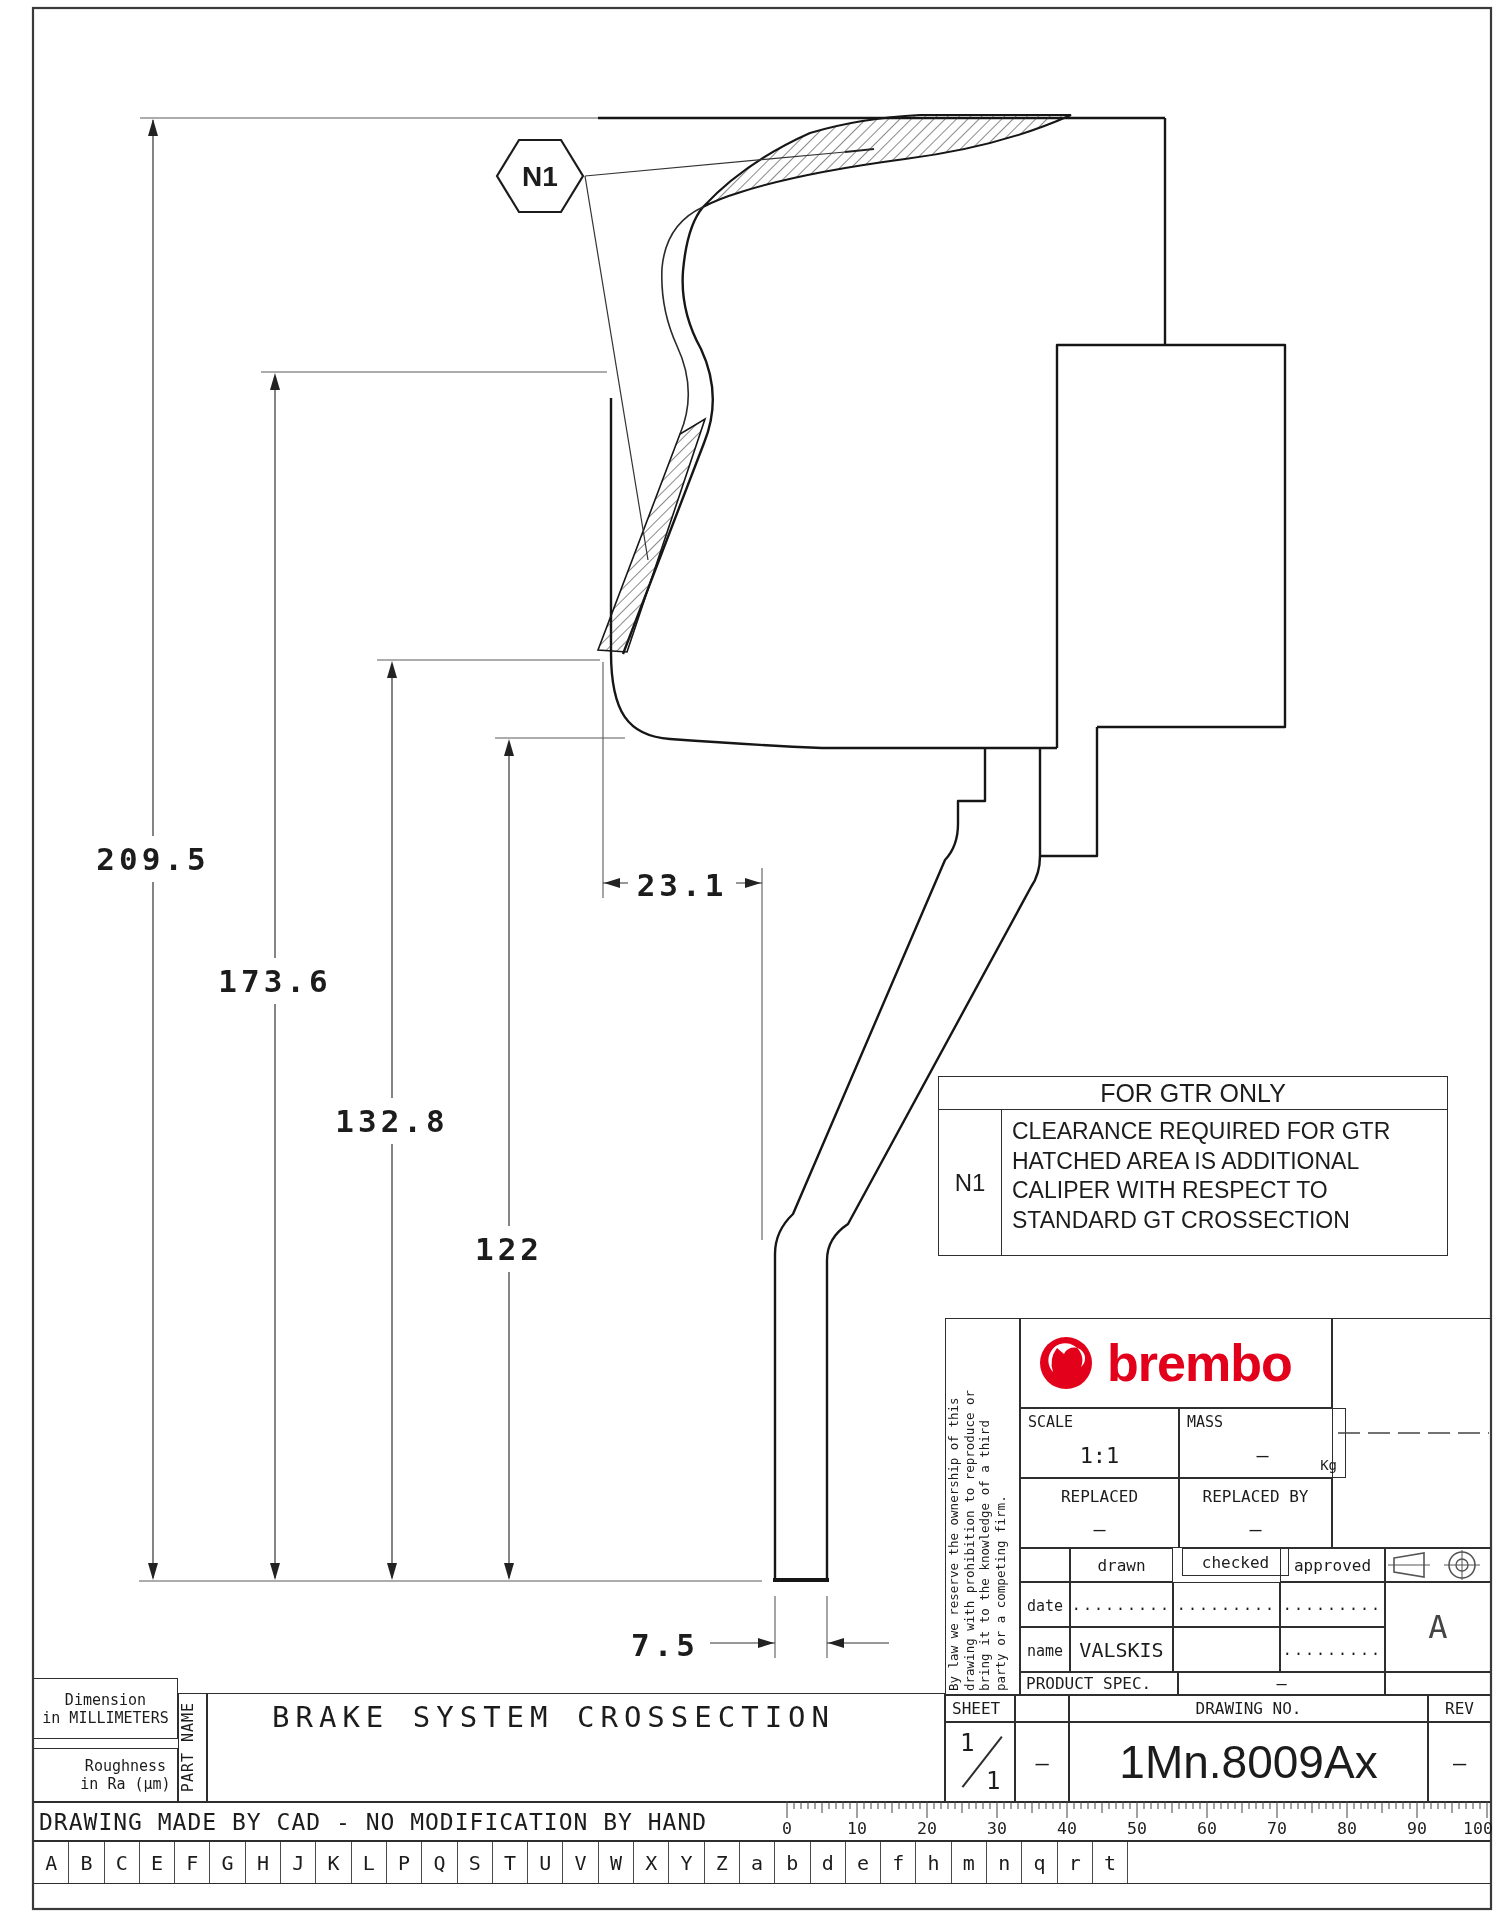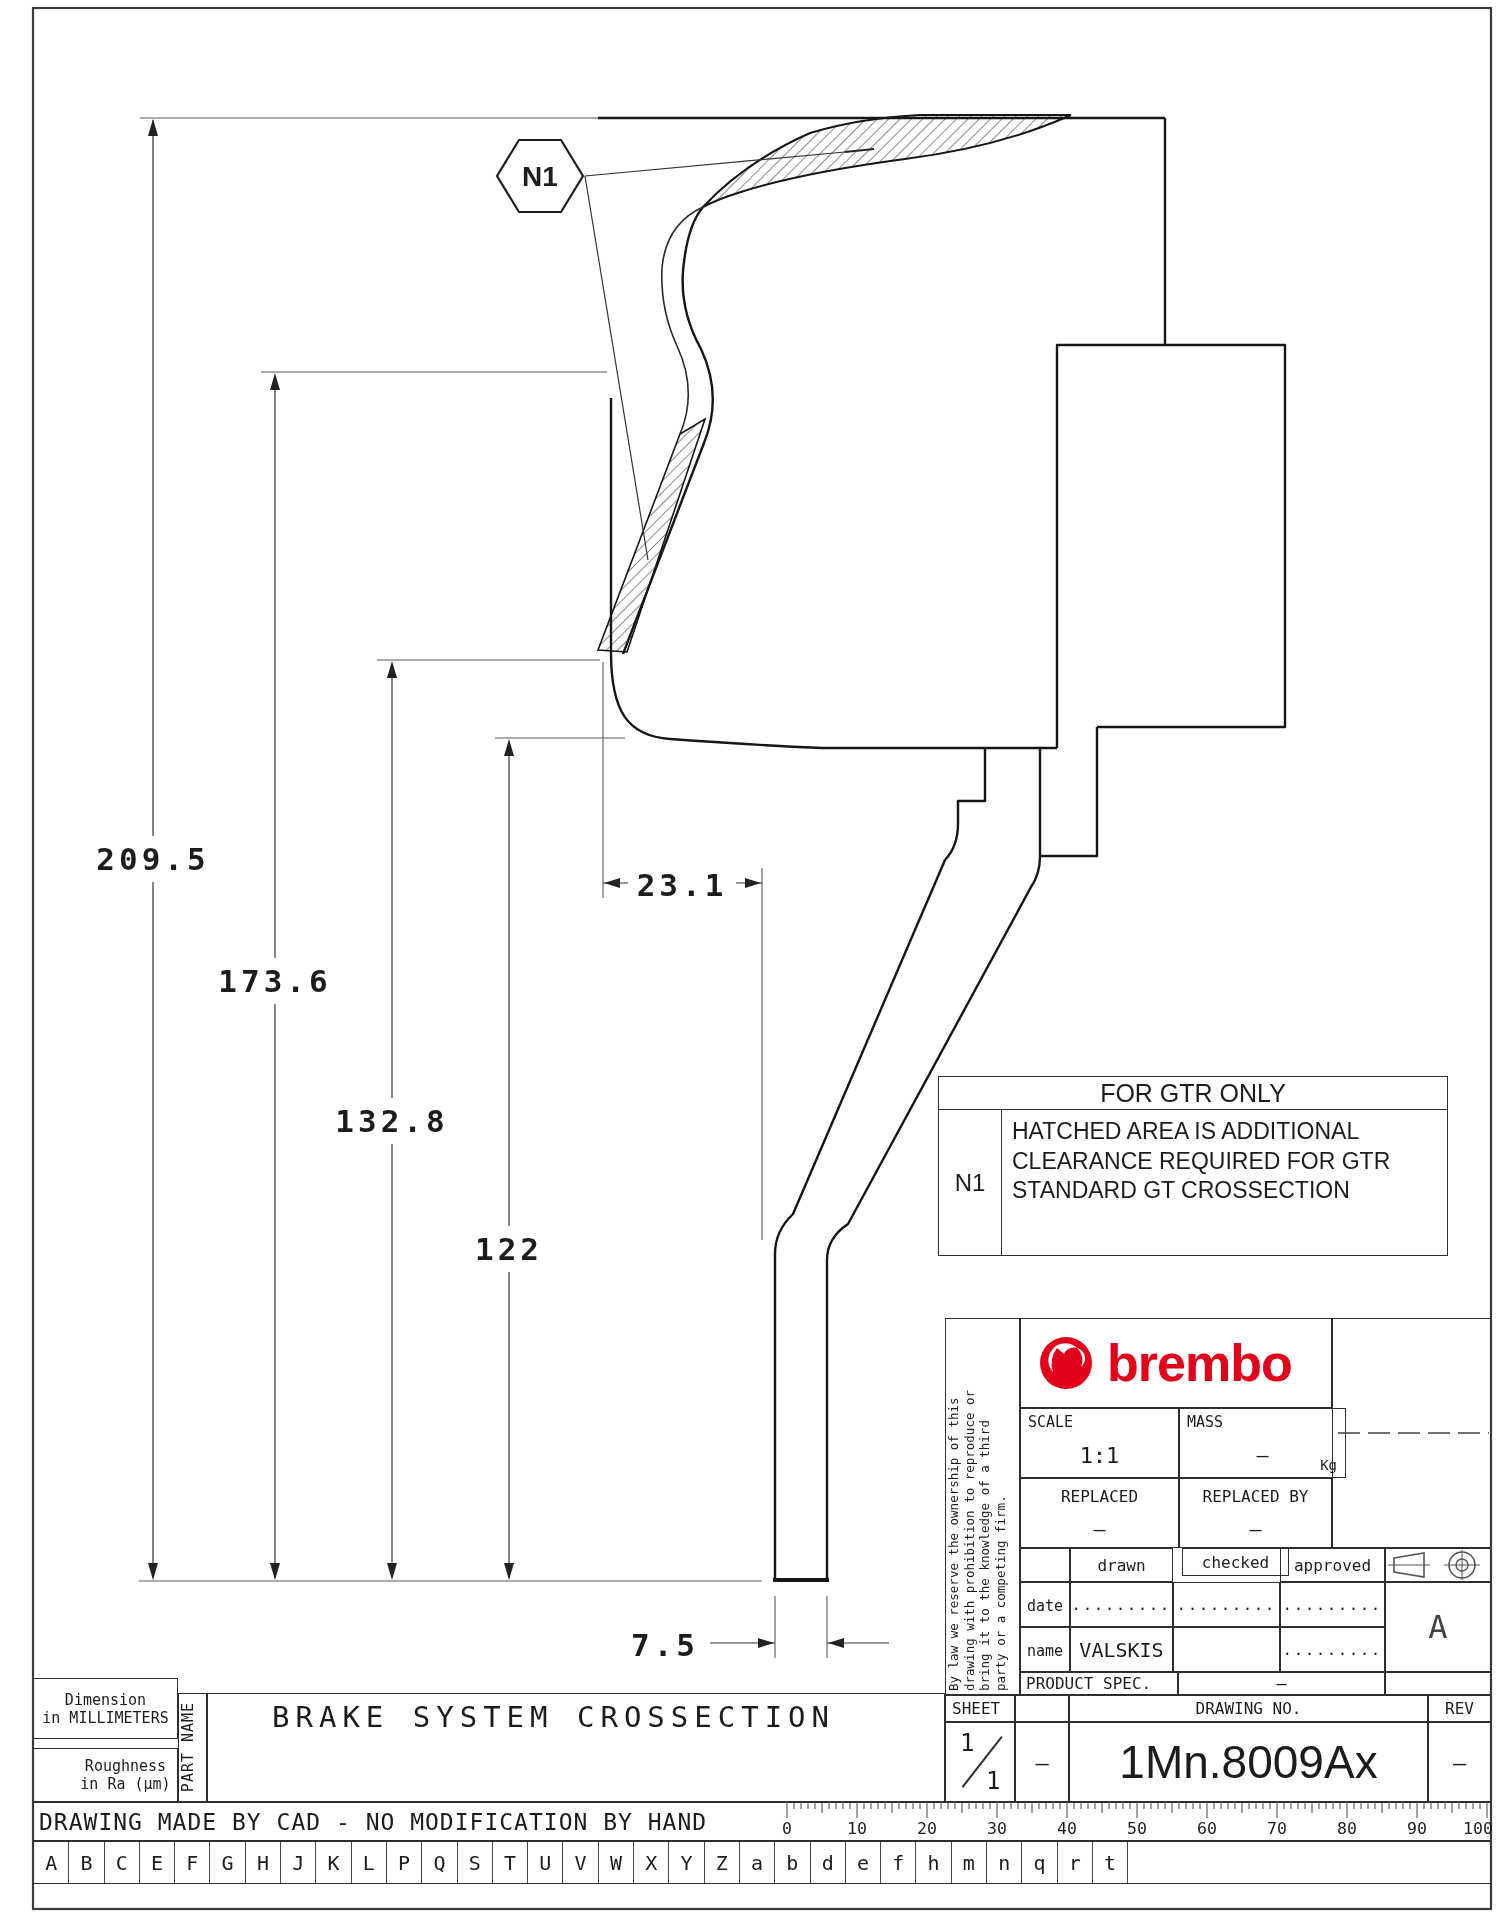--- a/index.html
+++ b/index.html
@@ -41,22 +41,23 @@
 </head>
 <body>
 
 <div id="page">
 
   <div class="tb" style="left:938px;top:1076px;width:510px;height:180px;">
     <div class="gtr-head">FOR GTR ONLY</div>
     <div class="gtr-body">
       <div class="gtr-ref">N1</div>
       <div class="gtr-lines" id="gtr-lines">
+          <div>CLEARANCE REQUIRED FOR GTR</div>
           <div>HATCHED AREA IS ADDITIONAL</div>
-          <div>CLEARANCE REQUIRED FOR GTR</div>
+          <div>CALIPER WITH RESPECT TO</div>
           <div>STANDARD GT CROSSECTION</div>
         </div>
     </div>
   </div>
 
   <div class="tb vwrap" style="left:945px;top:1318px;width:75px;height:377px;">
     <div class="vert disc-lines" id="disclaimer" style="width:372px;padding-left:4px;">
         <div>By law we reserve the ownership of this</div>
         <div>drawing with prohibition to reproduce or</div>
         <div>bring it to the knowledge of a third</div>

